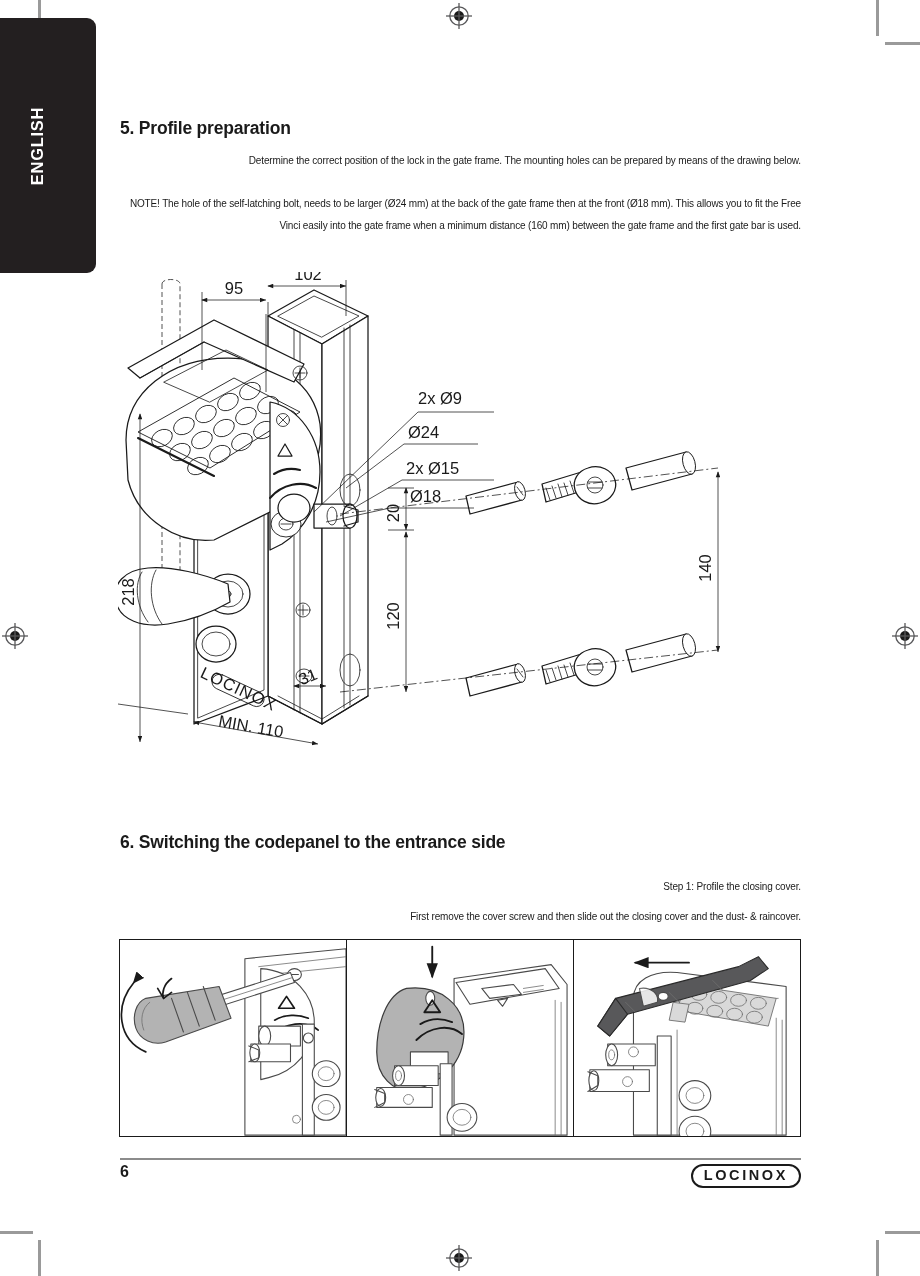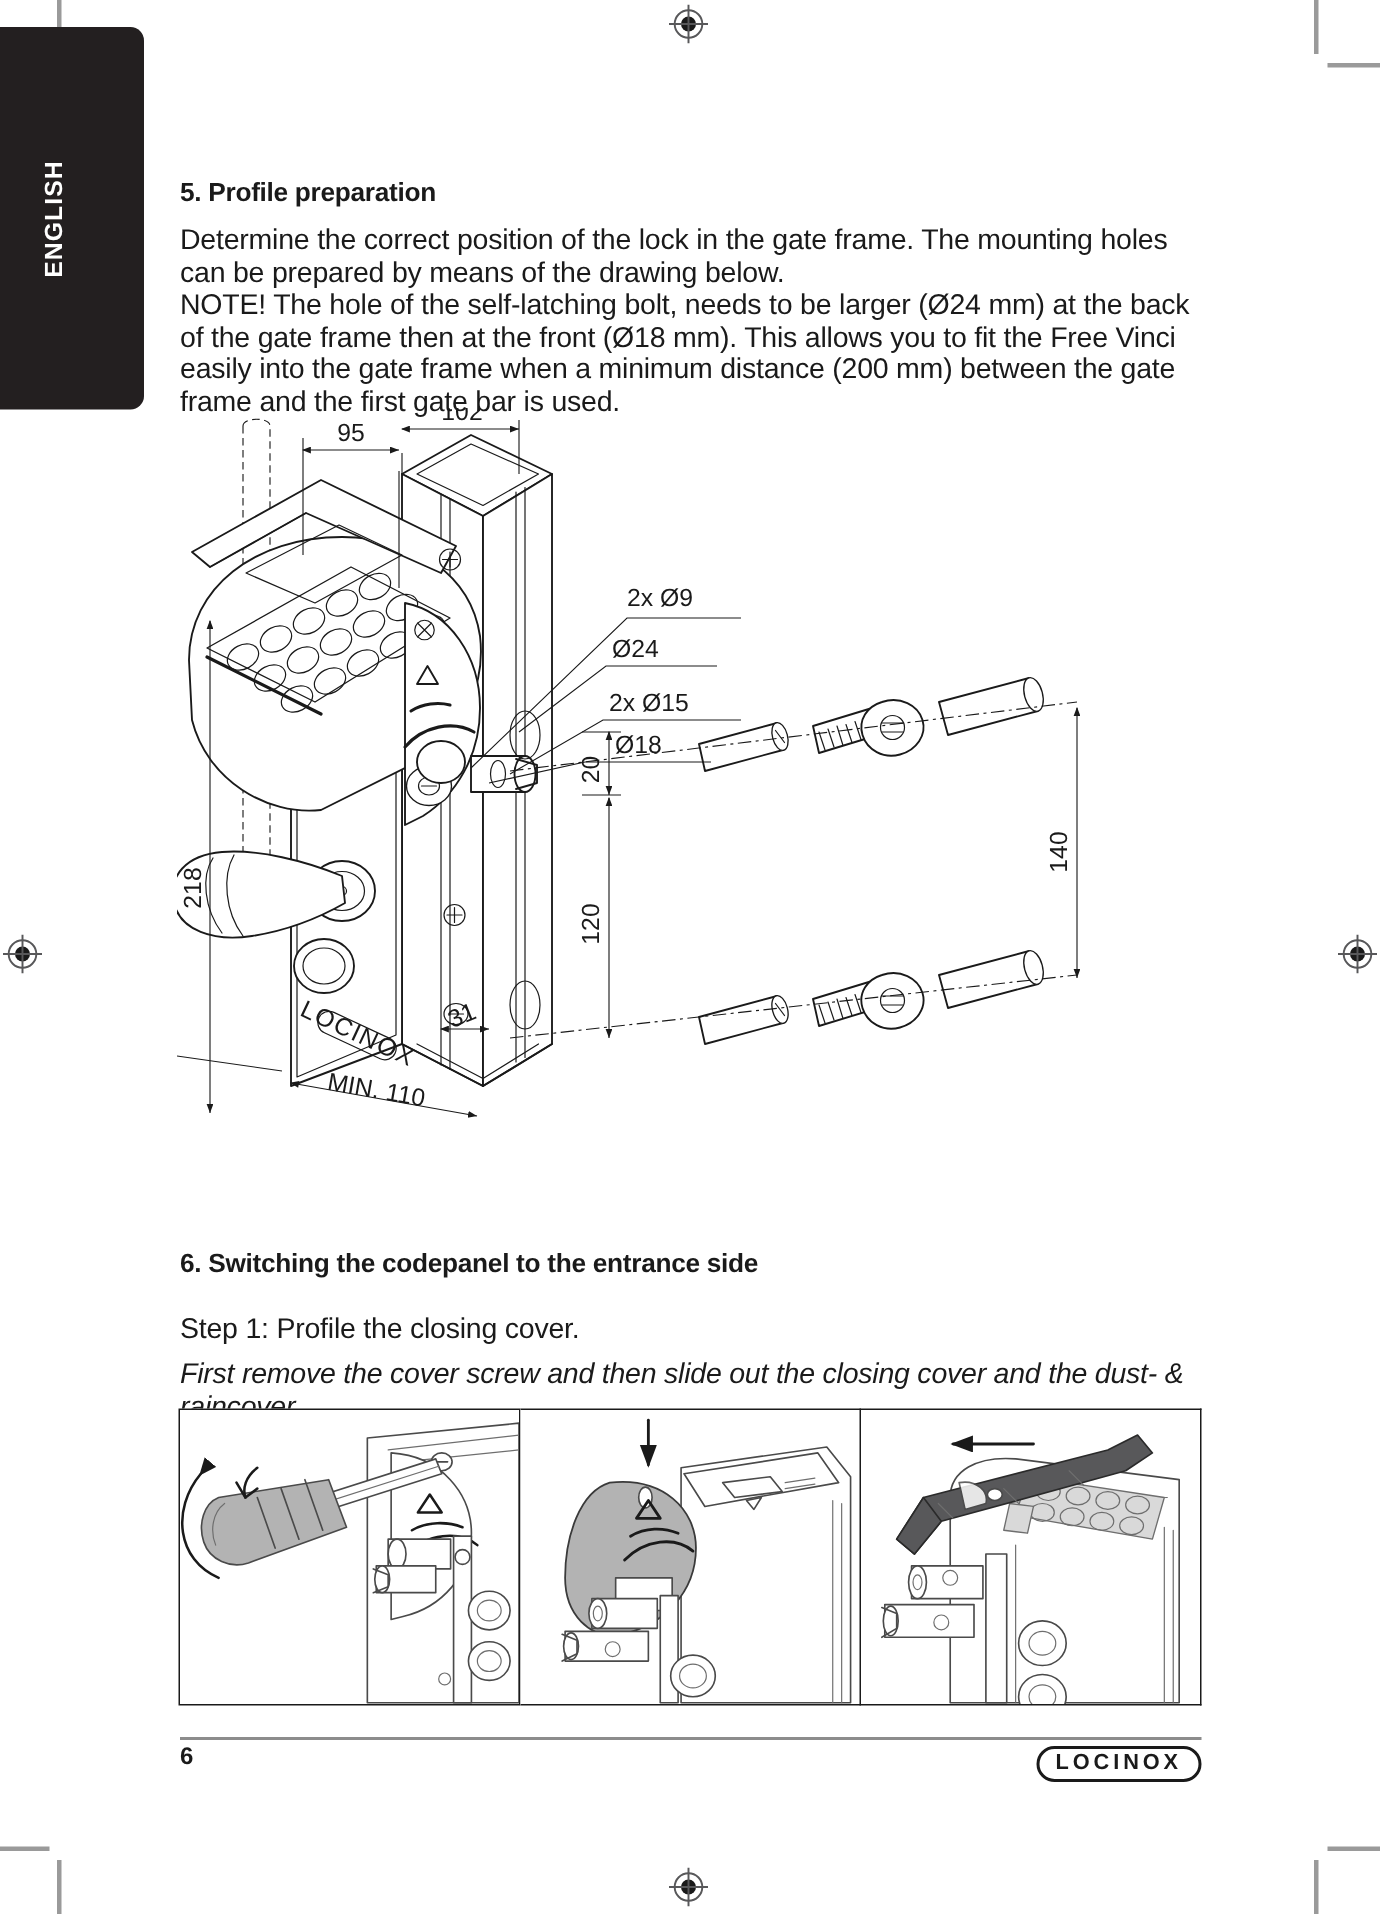--- a/index.html
+++ b/index.html
@@ -62,25 +62,26 @@
   h2.sec-title {
     margin: 0;
     font-size: 17.5px;
     font-weight: bold;
     color: #1a1a1a;
     font-family: Liberation Sans, sans-serif;
     letter-spacing: -0.2px;
   }
   p.body-text {
     margin: 0;
-    font-size: 19px;
+    font-size: 10px;
     line-height: 21.5px;
     color: #1a1a1a;
     font-family: "Liberation Sans", sans-serif;
     letter-spacing: -0.15px;
+    text-align: right;
   }
 
   
   #drawing {
     position: absolute;
     left: 118px;
     top: 272px;
     width: 690px;
     height: 500px;
   }
@@ -182,21 +183,21 @@
     <span id="lang-tab-label">ENGLISH</span>
   </div>
 
   <div class="content" style="top:118px;">
     <h2 class="sec-title">5. Profile preparation</h2>
   </div>
   <div class="content" style="top:150px;">
     <p class="body-text">Determine the correct position of the lock in the gate frame. The mounting holes can be prepared by means of the drawing below.</p>
   </div>
   <div class="content" style="top:193px;">
-    <p class="body-text">NOTE! The hole of the self-latching bolt, needs to be larger (Ø24 mm) at the back of the gate frame then at the front (Ø18 mm). This allows you to fit the Free Vinci easily into the gate frame when a minimum distance (200 mm) between the gate frame and the first gate bar is used.</p>
+    <p class="body-text">NOTE! The hole of the self-latching bolt, needs to be larger (Ø24 mm) at the back of the gate frame then at the front (Ø18 mm). This allows you to fit the Free Vinci easily into the gate frame when a minimum distance (160 mm) between the gate frame and the first gate bar is used.</p>
   </div>
 
   <div id="drawing">
     <svg viewBox="0 0 690 500" width="690" height="500" xmlns="http://www.w3.org/2000/svg">
       <defs>
         <style>
           .ln   { fill:none; stroke:#1a1a1a; stroke-width:1.25; stroke-linecap:round; stroke-linejoin:round; }
           .lnT  { fill:none; stroke:#1a1a1a; stroke-width:0.8;  stroke-linecap:round; stroke-linejoin:round; }
           .lnH  { fill:none; stroke:#1a1a1a; stroke-width:2.1;  stroke-linecap:round; stroke-linejoin:round; }
           .dim  { fill:none; stroke:#1a1a1a; stroke-width:0.75; }
@@ -437,21 +438,21 @@
       </g>
     </svg>
   </div>
 
   <div class="content" style="top:832px;">
     <h2 class="sec-title">6. Switching the codepanel to the entrance side</h2>
   </div>
   <div class="content" style="top:876px;">
     <p class="body-text">Step 1:  Profile the closing cover.</p>
   </div>
-  <div class="content" style="top:906px;font-style:italic;">
+  <div class="content" style="top:906px;">
     <p class="body-text">First remove the cover screw and then slide out the closing cover and the dust- &amp; raincover.</p>
   </div>
 
   <div id="panels">
 
     <div class="panel">
       <svg viewBox="0 0 228 196" xmlns="http://www.w3.org/2000/svg">
         <defs>
           <style>
             .p  { fill:none; stroke:#4a4a4a; stroke-width:1.1; stroke-linecap:round; stroke-linejoin:round; }

